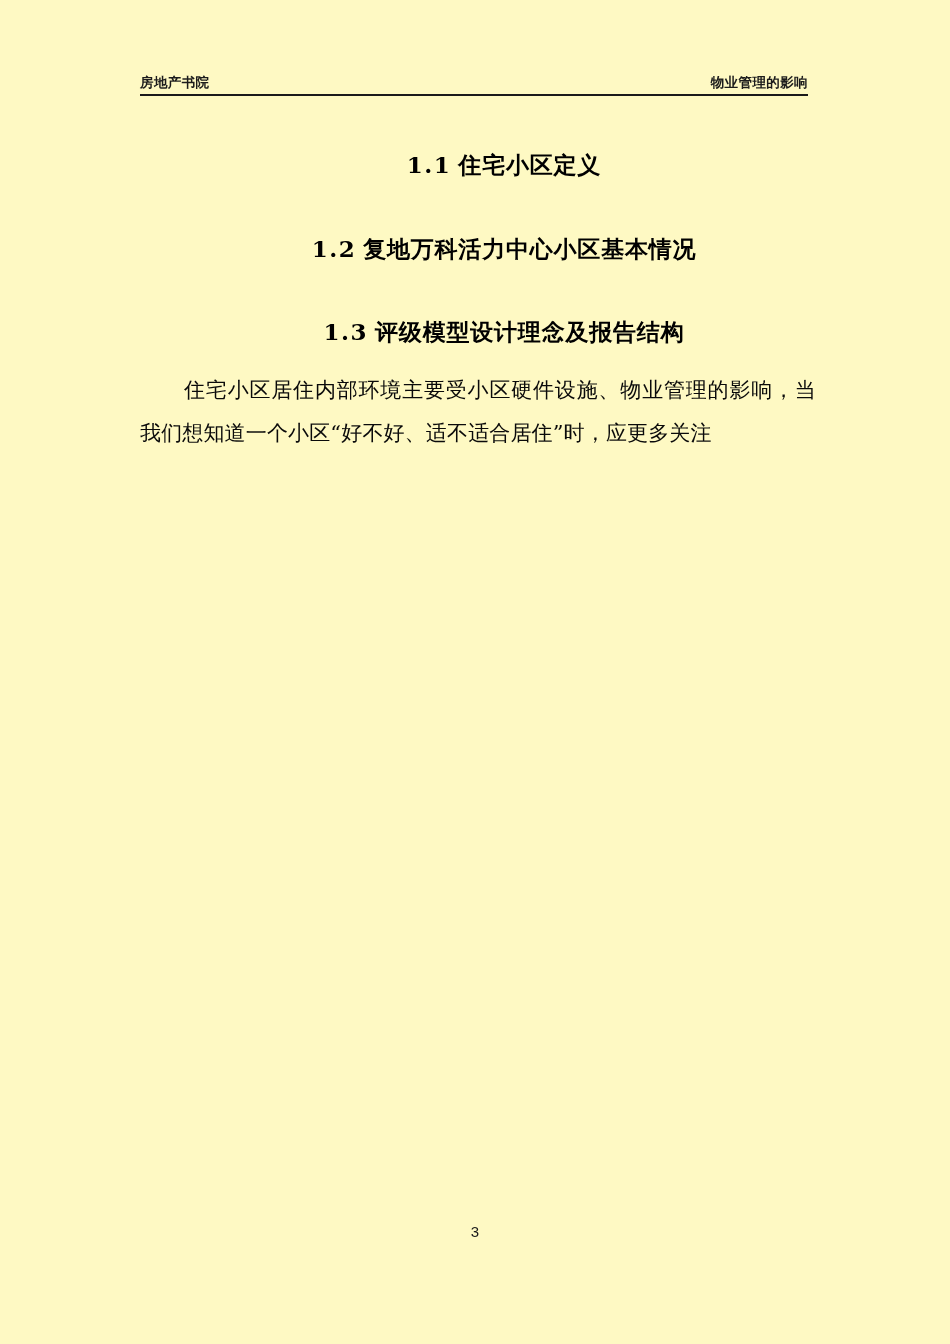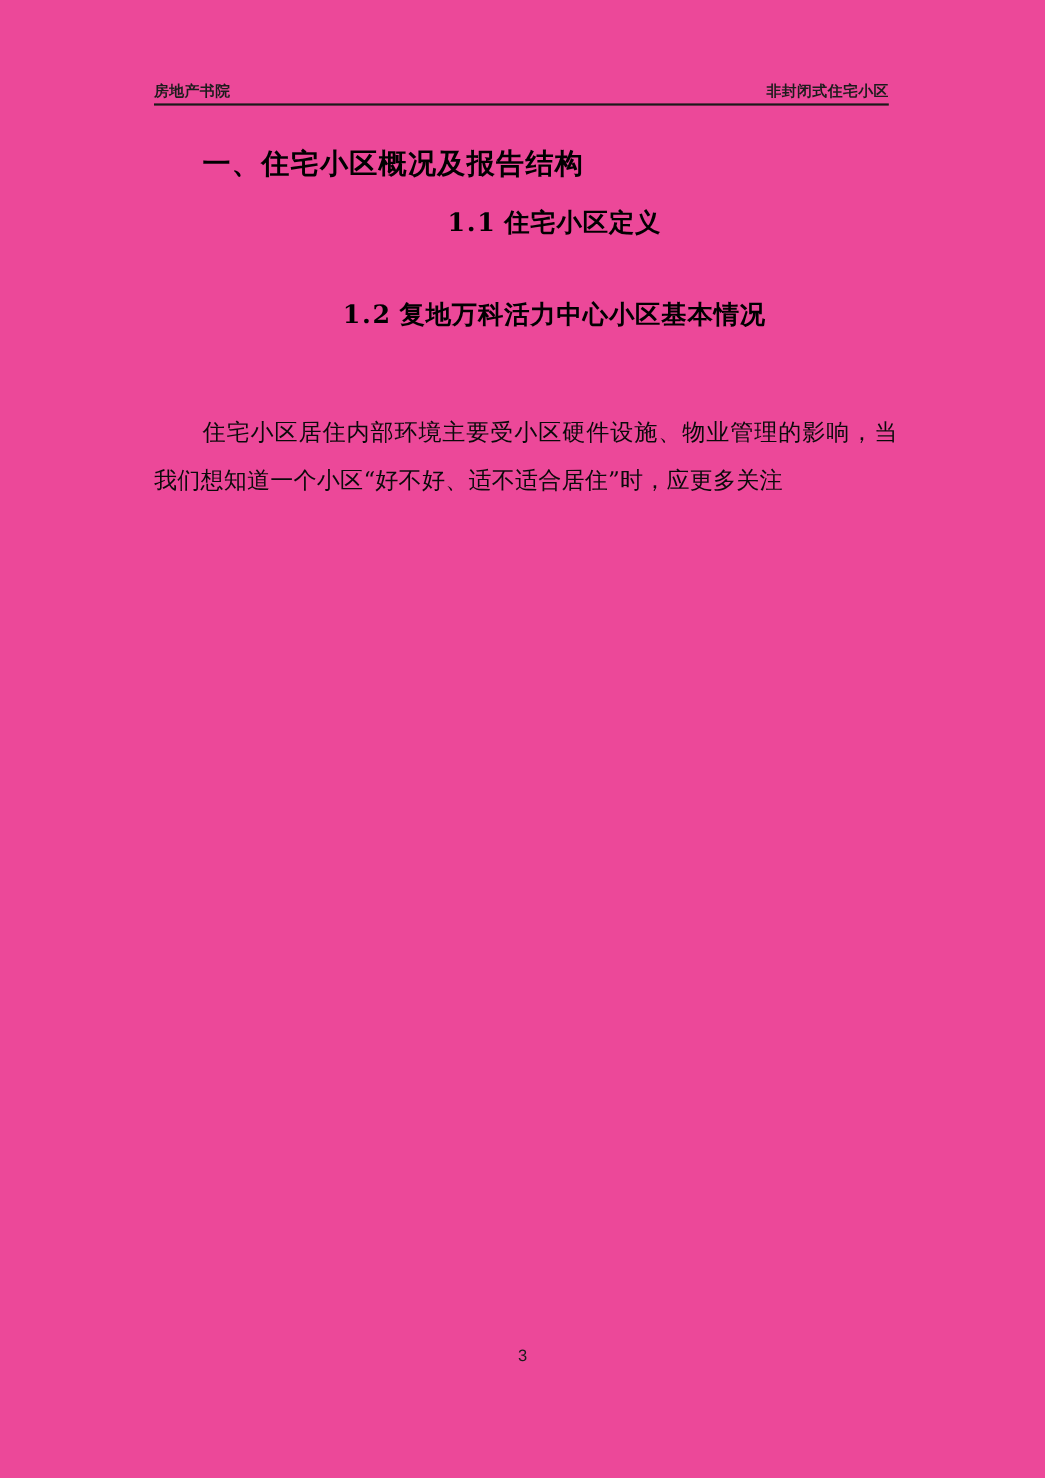--- a/index.html
+++ b/index.html
@@ -14,21 +14,21 @@
     font-family: "DejaVu Serif", "Liberation Serif", serif;
     color: #000000;
     overflow: hidden;
   }
 
   .page {
     position: absolute;
     left: 0; top: 0;
     width: 950px;
     height: 1344px;
-    background: #ec4899;
+    background: #fef9c3;
   }
 
   
   .header {
     position: absolute;
     left: 140px;
     top: 62px;
     width: 668px;
     height: 34px;
     display: flex;
@@ -117,26 +117,25 @@
     line-height: 1;
   }
 </style>
 </head>
 <body>
 
 <div class="page">
 
   <div class="header">
     <span class="header-text">房地产书院</span>
-    <span class="header-text">非封闭式住宅小区</span>
+    <span class="header-text">物业管理的影响</span>
   </div>
 
   <div class="content">
 
-    <h1 class="section-title">一、住宅小区概况及报告结构</h1>
 
     <div class="gap-title-sub"></div>
 
     <h2 class="subsection-title">
       <span class="num">1.1</span><span>住宅小区定义</span>
     </h2>
 
     <div class="gap-sub-body"></div>
 
 
@@ -144,20 +143,23 @@
 
     <h2 class="subsection-title">
       <span class="num">1.2</span><span>复地万科活力中心小区基本情况</span>
     </h2>
 
     <div class="gap-sub-body"></div>
 
 
     <div class="gap-body-sub"></div>
 
+    <h2 class="subsection-title">
+      <span class="num">1.3</span><span>评级模型设计理念及报告结构</span>
+    </h2>
 
     <div class="gap-sub-body"></div>
 
     <p class="body-text">住宅小区居住内部环境主要受小区硬件设施、物业管理的影响，当我们想知道一个小区“好不好、适不适合居住”时，应更多关注</p>
 
   </div>
 
   <div class="footer">
     <span class="page-number">3</span>
   </div>

